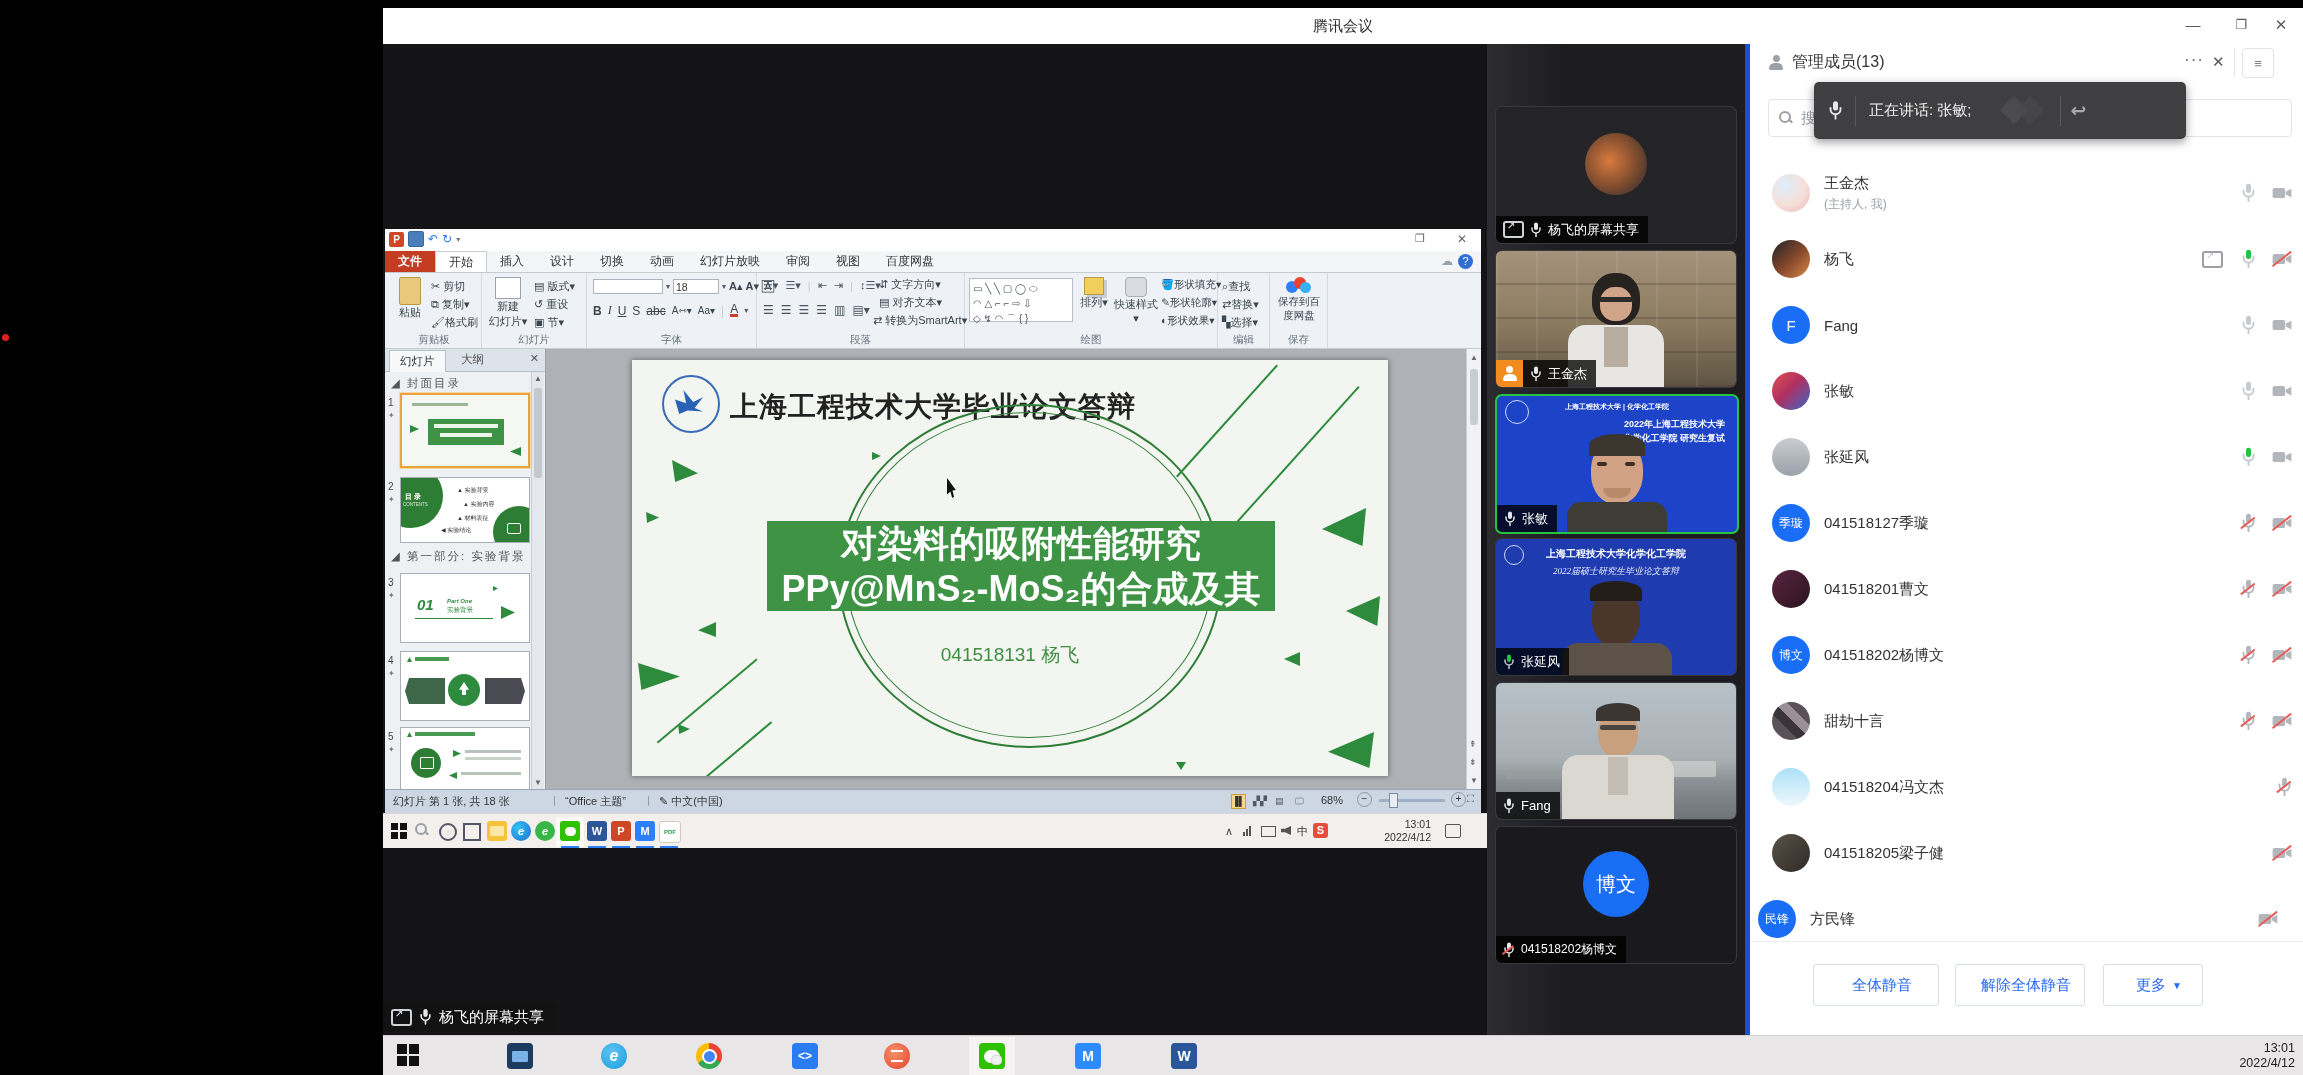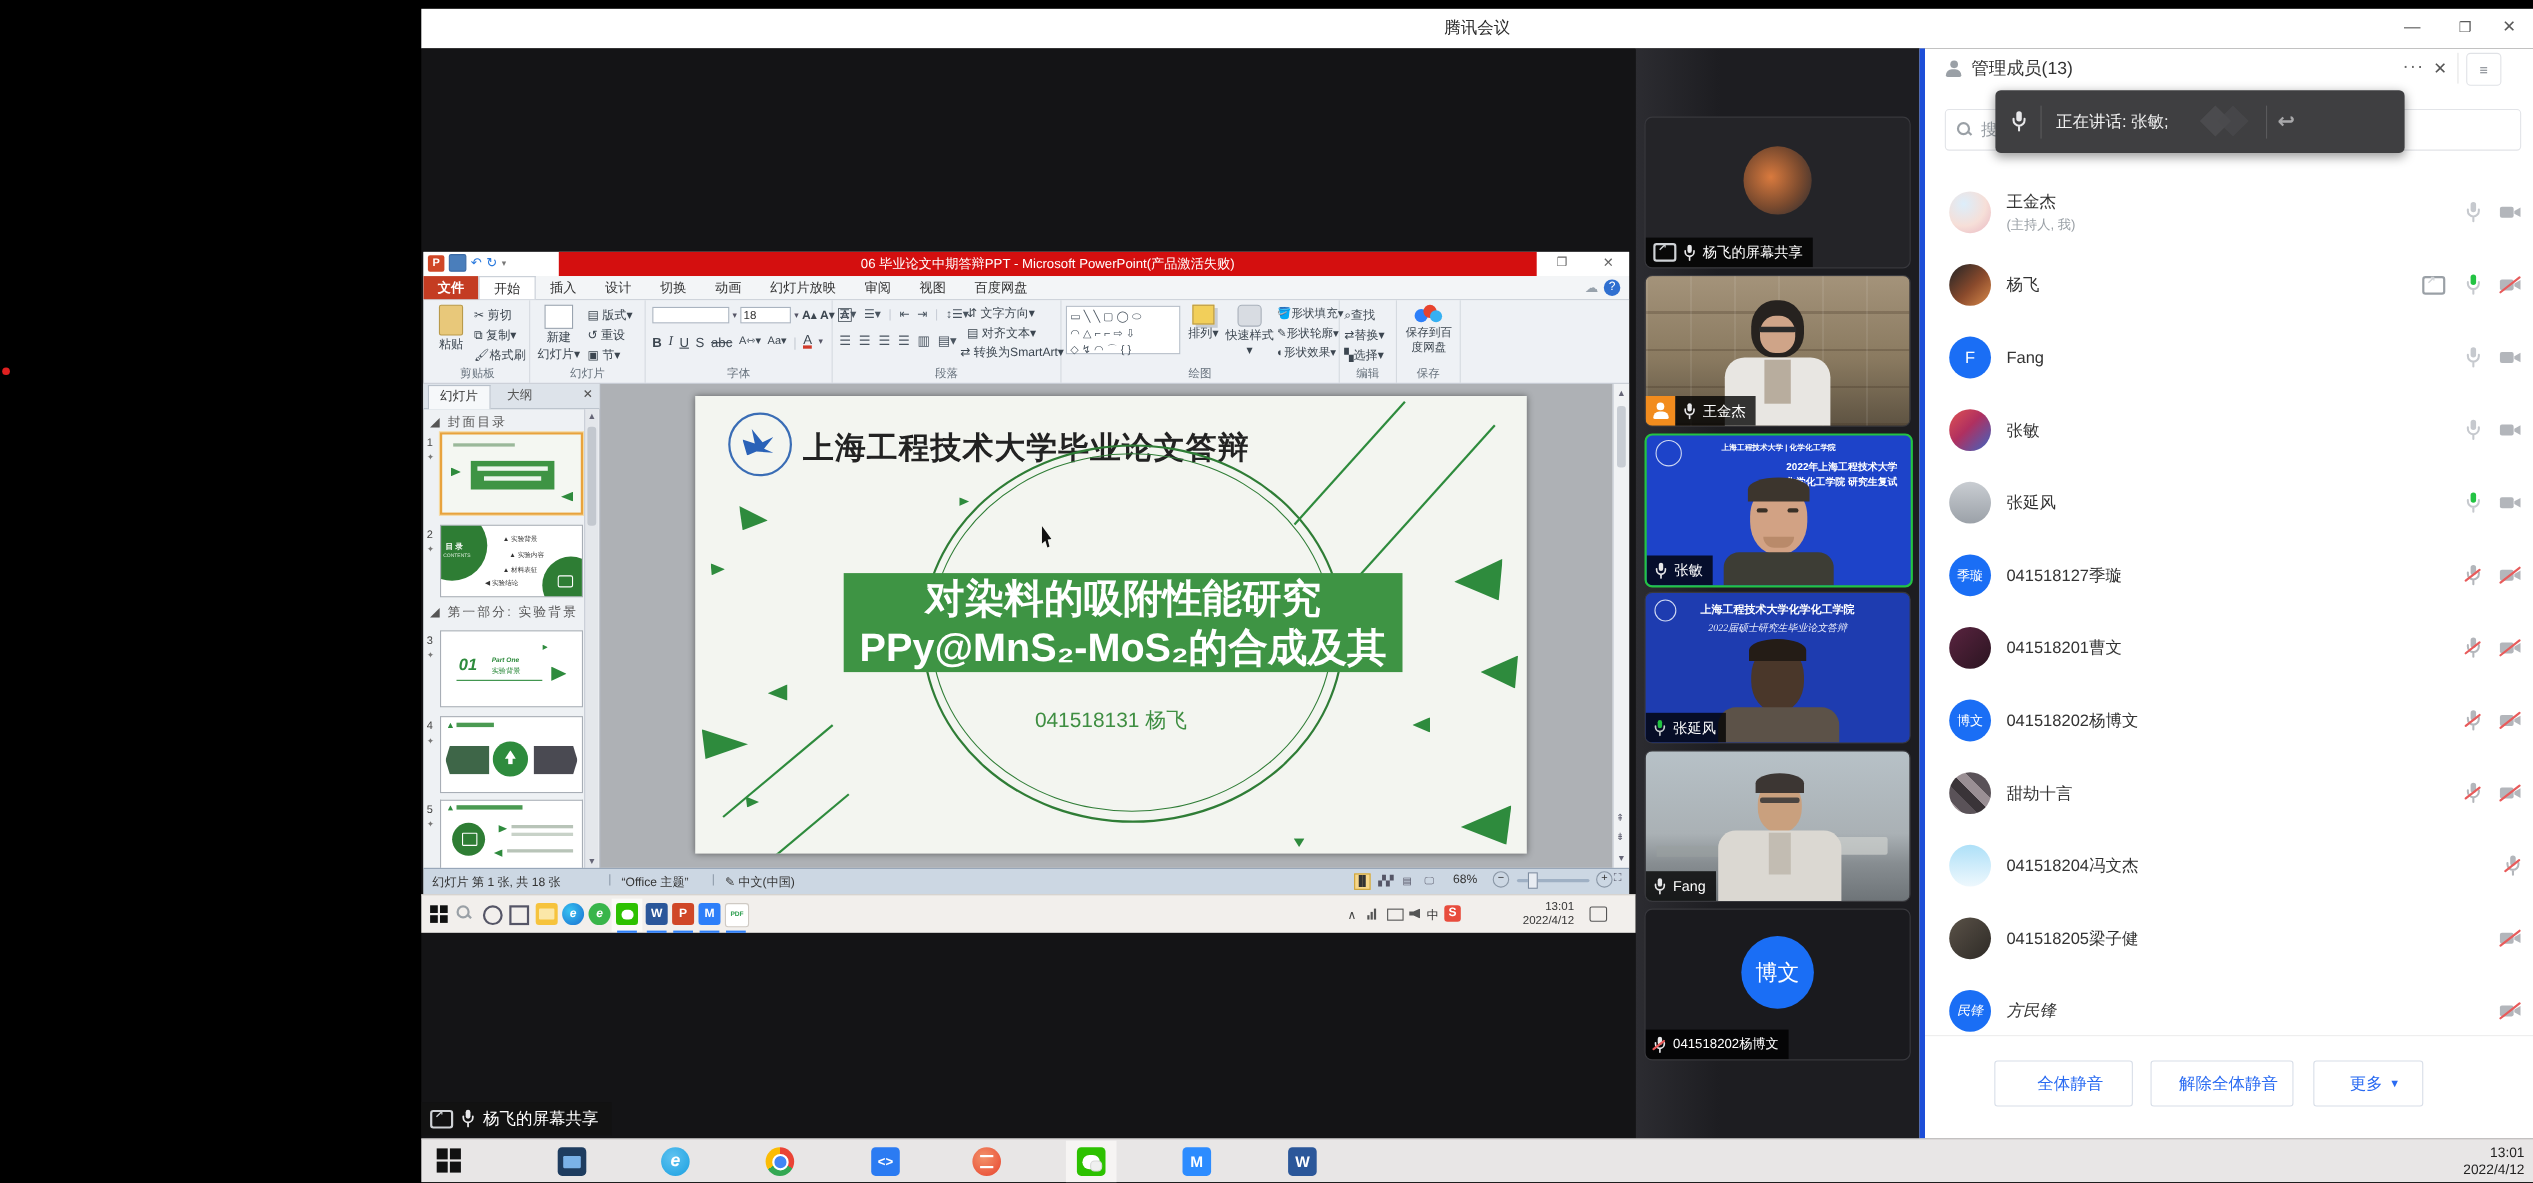--- a/index.html
+++ b/index.html
@@ -105,21 +105,20 @@
   <div class="abs pptwin">
 
     <div class="ppt-title">
       <div class="abs flex" style="left:4px;top:2px;gap:4px;">
         <div style="width:15px;height:15px;background:#d04727;color:#fff;font-size:10px;font-weight:bold;text-align:center;line-height:15px;border-radius:2px;">P</div>
         <div style="width:14px;height:14px;background:#4a7ebb;border-radius:2px;border:1px solid #3a6aa5;"></div>
         <div style="color:#2a7ade;font-size:12px;">↶</div>
         <div style="color:#2a7ade;font-size:12px;">↻</div>
         <div style="color:#777;font-size:8px;">▾</div>
       </div>
-      <div class="redbanner">06 毕业论文中期答辩PPT - Microsoft PowerPoint(产品激活失败)</div>
       <div class="abs" style="left:1030px;top:3px;color:#666;font-size:11px;">❐</div>
       <div class="abs" style="left:1072px;top:3px;color:#666;font-size:12px;">✕</div>
     </div>
 
     <div class="tabrow">
       <div class="rtab file">文件</div>
       <div class="rtab sel">开始</div>
       <div class="rtab">插入</div>
       <div class="rtab">设计</div>
       <div class="rtab">切换</div>
@@ -773,21 +772,21 @@
         <div style="margin-left:14px;flex:1;">
             <div class="mrow-name">041518205梁子健</div>
           </div>
         <span class="ic slash">
             <svg class="cam" viewBox="0 0 32 22" width="20" height="14">
               <rect x="1" y="3" width="20" height="16" rx="3"></rect>
               <path d="M22 9l9-5v14l-9-5z"></path>
             </svg>
           </span>
       </div>
-      <div class="abs flex" style="left:22px;top:734px;width:520px;height:58px;font-style:italic;">
+      <div class="abs flex" style="left:8px;top:734px;width:520px;height:58px;">
         <div class="avatar txt">民锋</div>
         <div style="margin-left:14px;flex:1;">
             <div class="mrow-name">方民锋</div>
           </div>
         <span class="ic slash">
             <svg class="cam" viewBox="0 0 32 22" width="20" height="14">
               <rect x="1" y="3" width="20" height="16" rx="3"></rect>
               <path d="M22 9l9-5v14l-9-5z"></path>
             </svg>
           </span>

